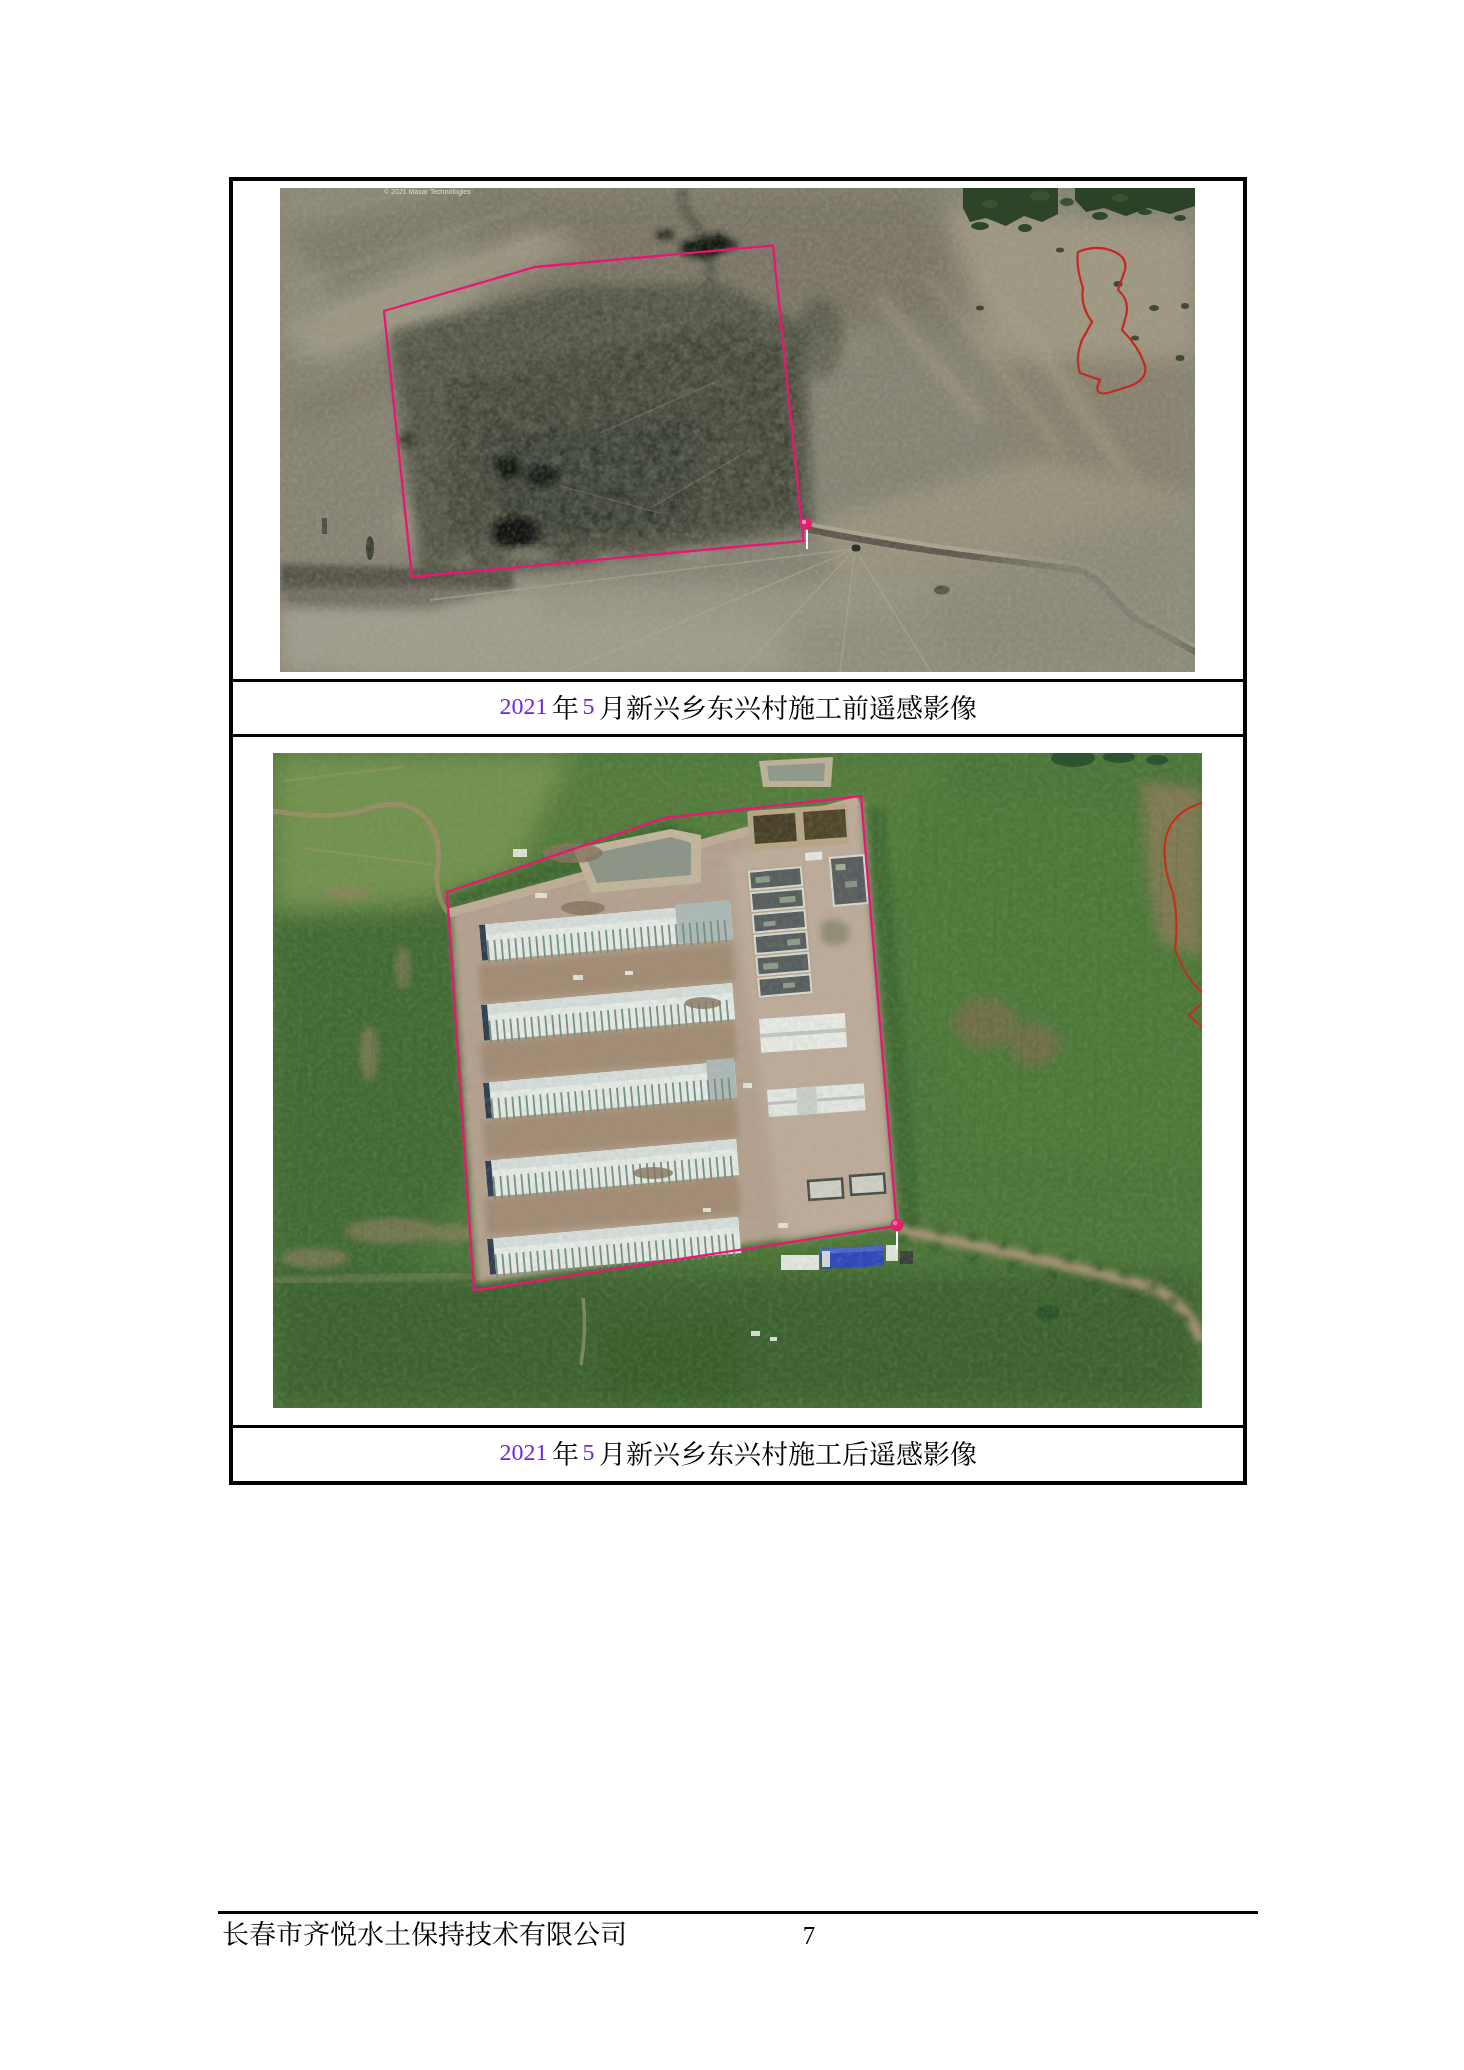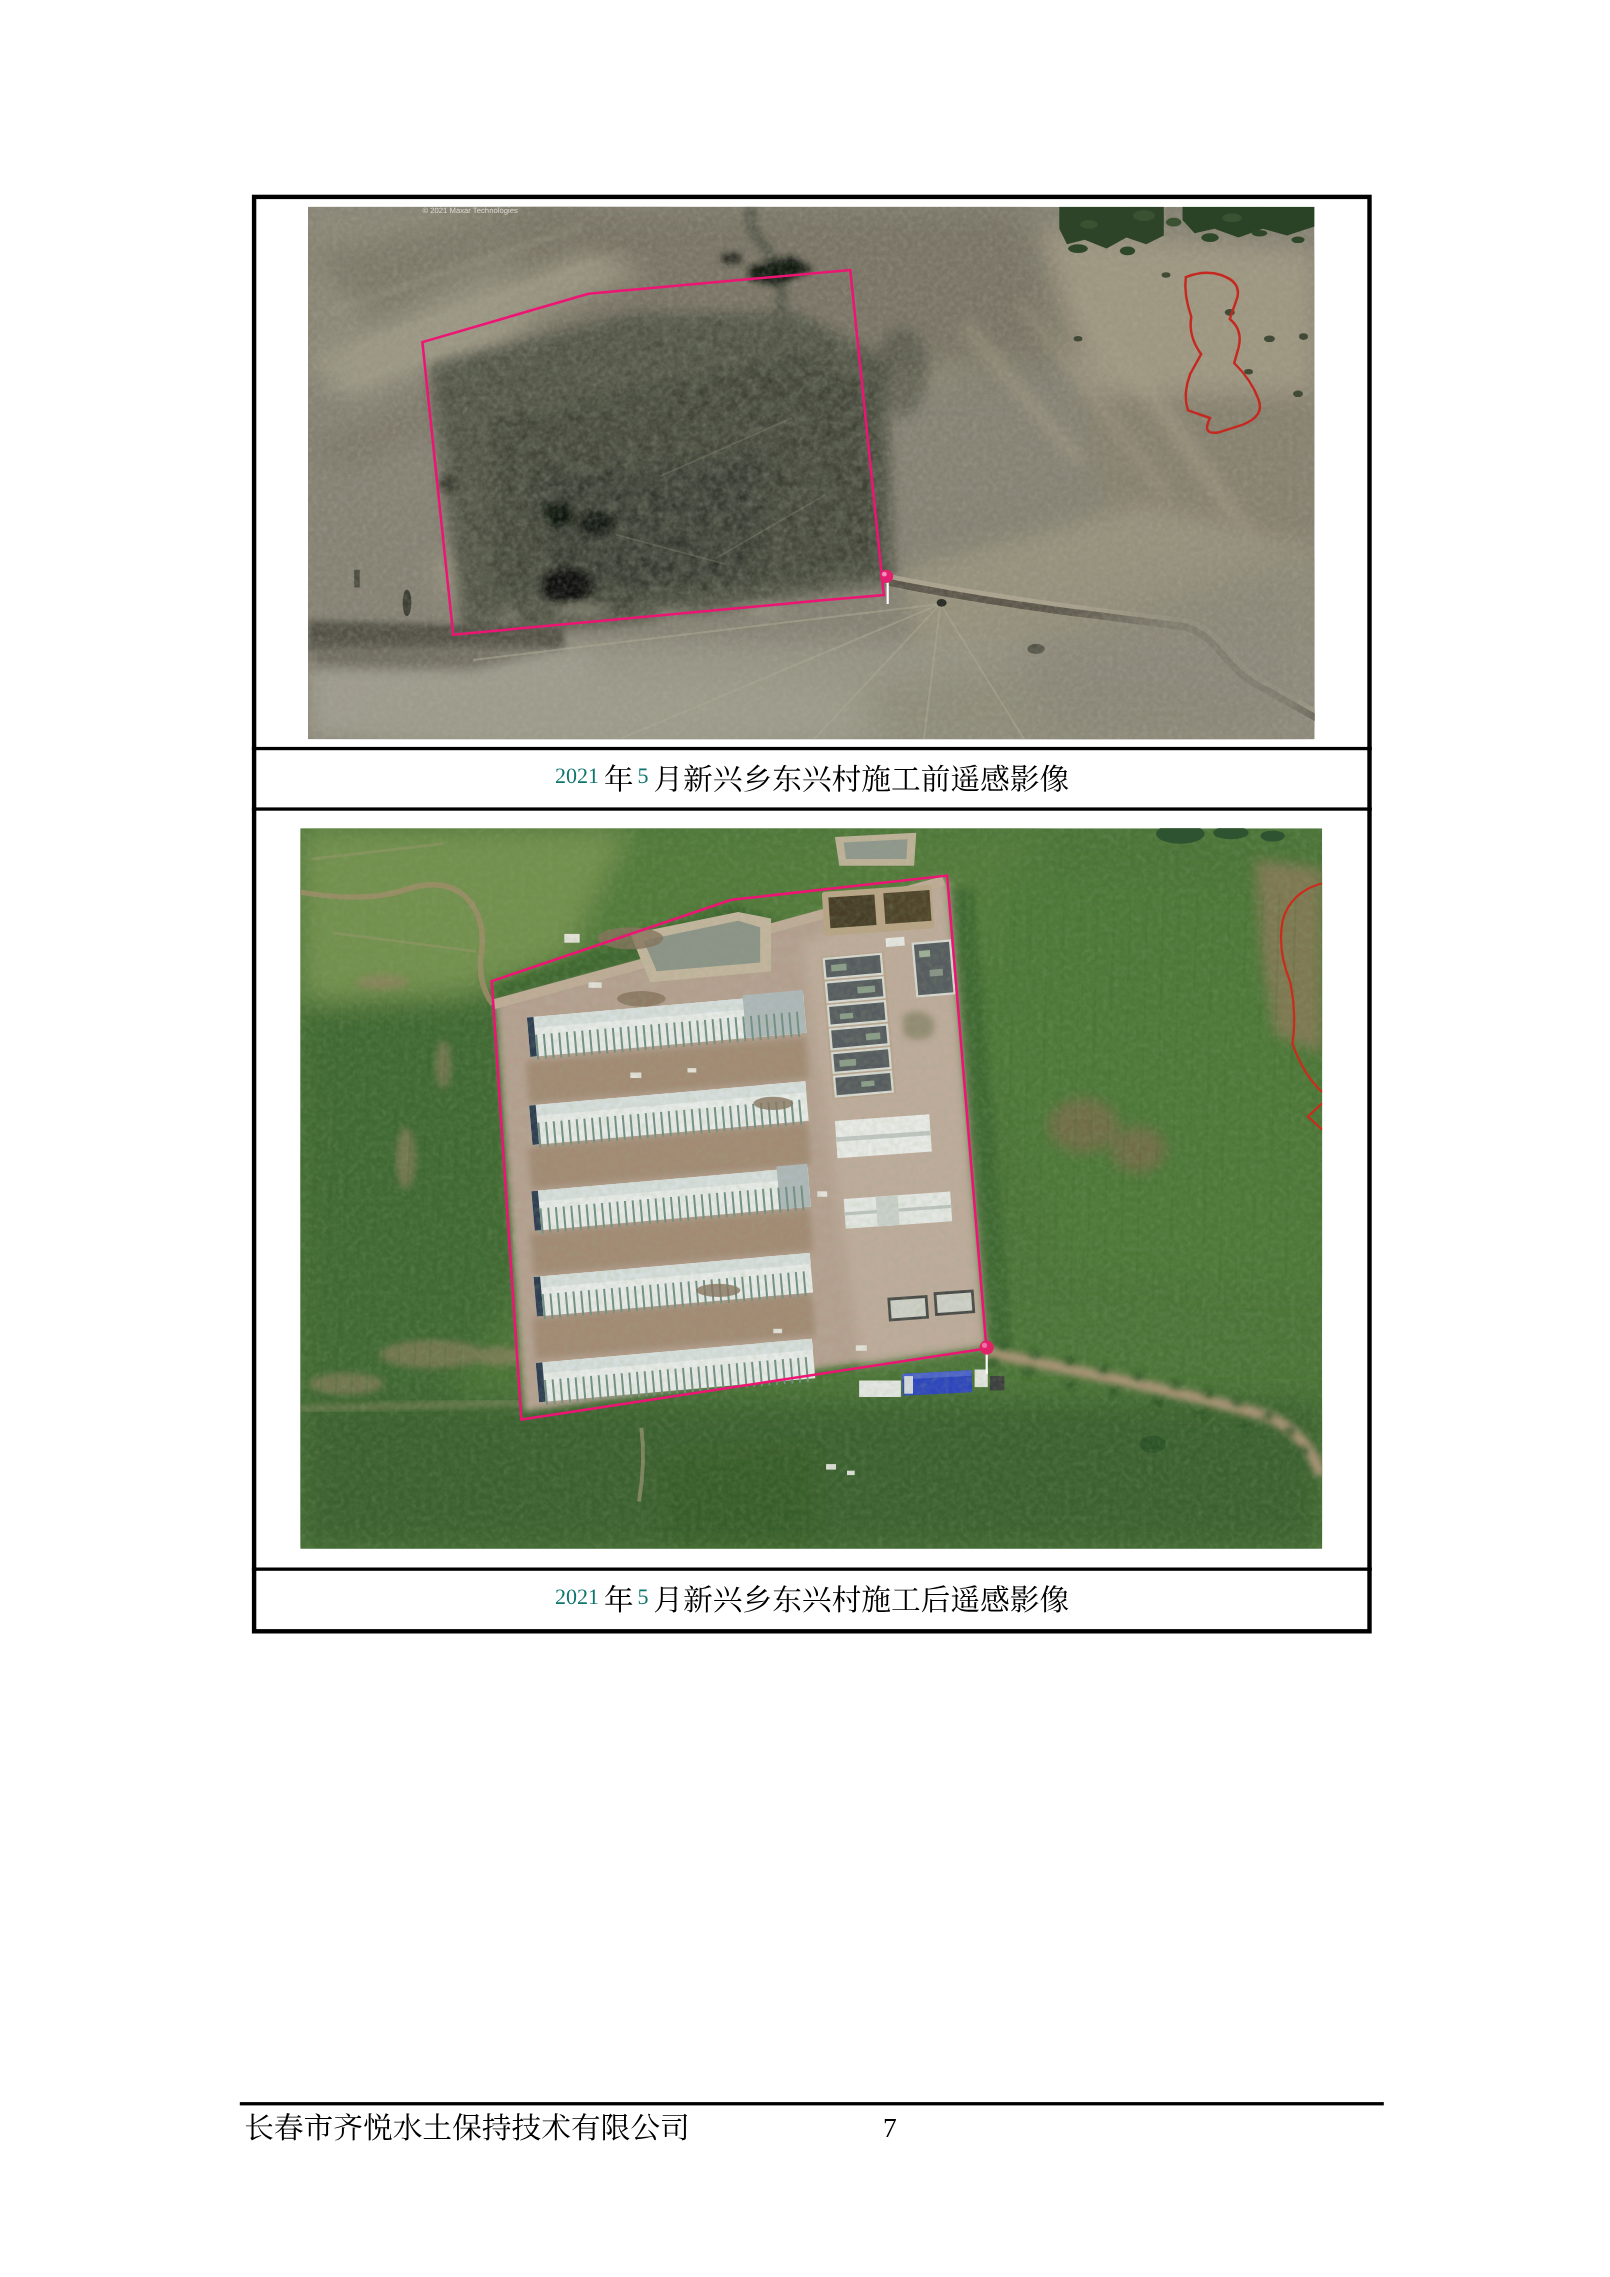--- a/index.html
+++ b/index.html
@@ -1,19 +1,19 @@
 <!DOCTYPE html>
 <html><head><meta charset="utf-8"><style>
 html,body{margin:0;padding:0;background:#fff;}
 body{width:1464px;height:2070px;position:relative;font-family:"Liberation Serif",serif;}
 .abs{position:absolute;}
 #frame{left:229px;top:177px;width:1018px;height:1308px;border:4px solid #000;box-sizing:border-box;}
 .divider{left:229px;width:1018px;height:2.5px;background:#000;}
 .cap{left:233px;width:1010px;height:50px;display:flex;align-items:center;justify-content:center;}
-.num{font-family:"Liberation Serif",serif;font-size:20px;color:#0f766e;line-height:27px;position:relative;top:-1px;}
+.num{font-family:"Liberation Serif",serif;font-size:24px;color:#6d28d9;line-height:27px;position:relative;top:-1px;}
 .sp{display:inline-block;width:4px;}
 #footline{left:218px;top:1911px;width:1040px;height:2.5px;background:#000;}
 #foottext{left:222px;top:1920px;display:flex;}
 #pageno{left:799px;top:1922px;width:20px;text-align:center;font-size:25px;font-family:"Liberation Serif",serif;color:#000;}
 </style></head><body>
 <div id="frame" class="abs"></div>
 <div class="abs" style="left:280px;top:188px;width:915px;height:484px;">
     <svg width="915" height="484" viewBox="0 0 915 484" style="display:block">
       <defs>
 <filter id="b3" x="-30%" y="-30%" width="160%" height="160%">

